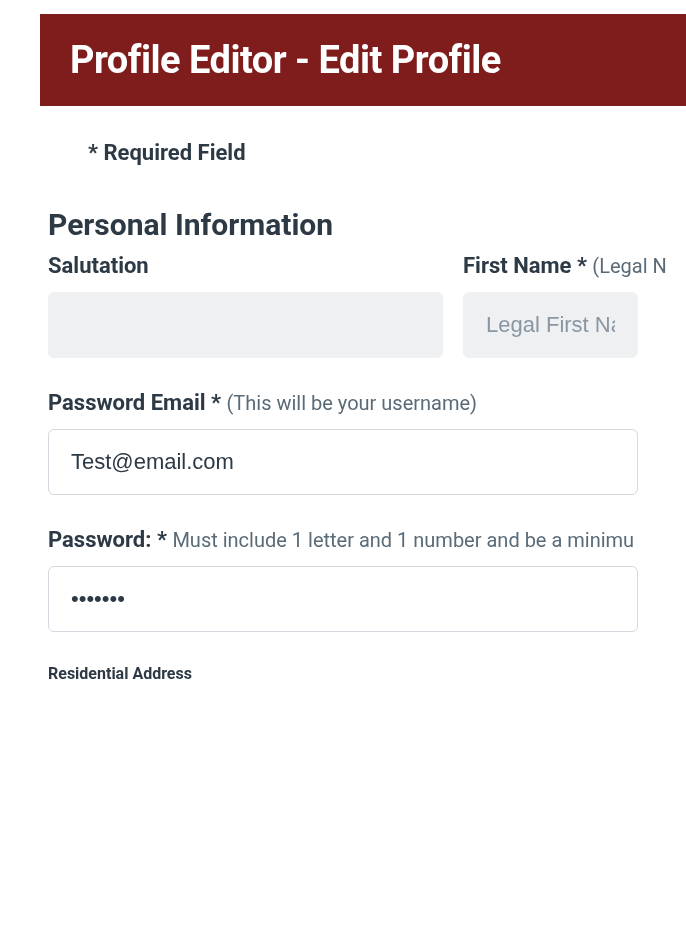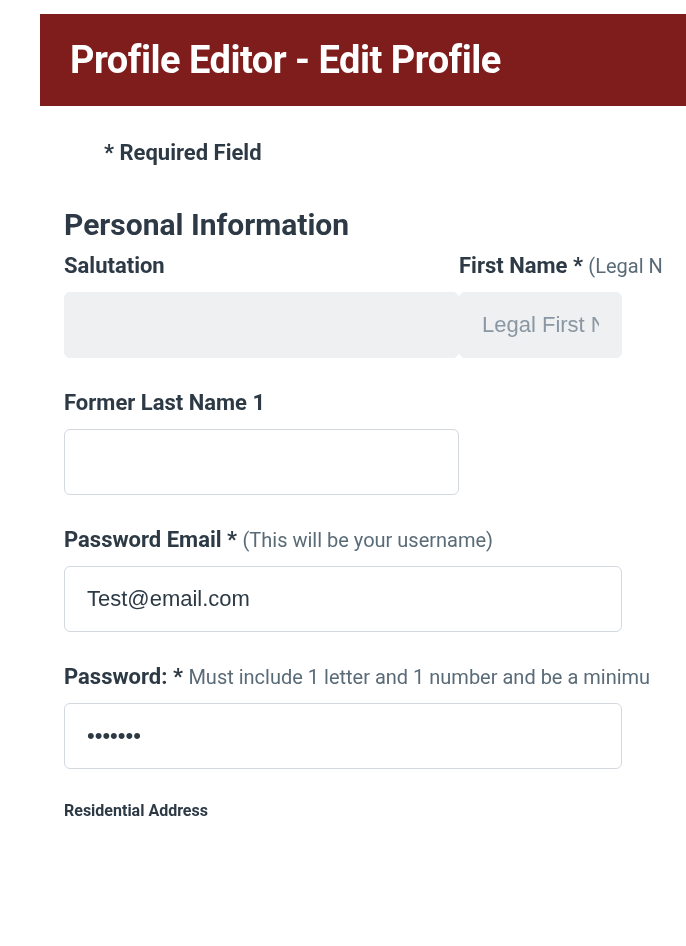--- a/index.html
+++ b/index.html
@@ -20,38 +20,39 @@
       padding: 24px 30px;
       margin-left: 40px;
       margin-top: 14px;
     }
     .page-header h1 {
       font-size: 38px;
       font-weight: 700;
       letter-spacing: -0.5px;
     }
     .content {
-      padding: 0 64px;
+      padding: 0 48px;
     }
     .required-note {
       font-size: 22px;
       font-weight: 700;
       color: #2d3a45;
       margin-top: 34px;
       margin-left: 40px;
     }
     .section-title {
       font-size: 30px;
       font-weight: 700;
       color: #2d3a45;
       margin-top: 42px;
       margin-bottom: 11px;
     }
     .form-row {
       display: flex;
+      gap: 20px;
       margin-bottom: 32px;
     }
     .form-group {
       display: flex;
       flex-direction: column;
     }
     .form-group.salutation {
       width: 395px;
       flex-shrink: 0;
     }
@@ -124,26 +125,20 @@
     <div class="form-group firstname">
       <label class="field-label">
         <span>First Name</span>
         <span>*</span>
         <span class="hint">(Legal N</span>
       </label>
       <input type="text" class="text-input disabled" placeholder="Legal First Name" style="">
     </div>
   </div>
 
-  <div class="form-row">
-    <div class="form-group former">
-      <label class="field-label">Former Last Name 1</label>
-      <input type="text" class="text-input" value="" style="">
-    </div>
-  </div>
 
   <div class="form-row">
     <div class="form-group fullwidth">
       <label class="field-label">
         <span>Password Email</span>
         <span>*</span>
         <span class="hint">(This will be your username)</span>
       </label>
       <input type="text" class="text-input" value="Test@email.com" style="">
     </div>

